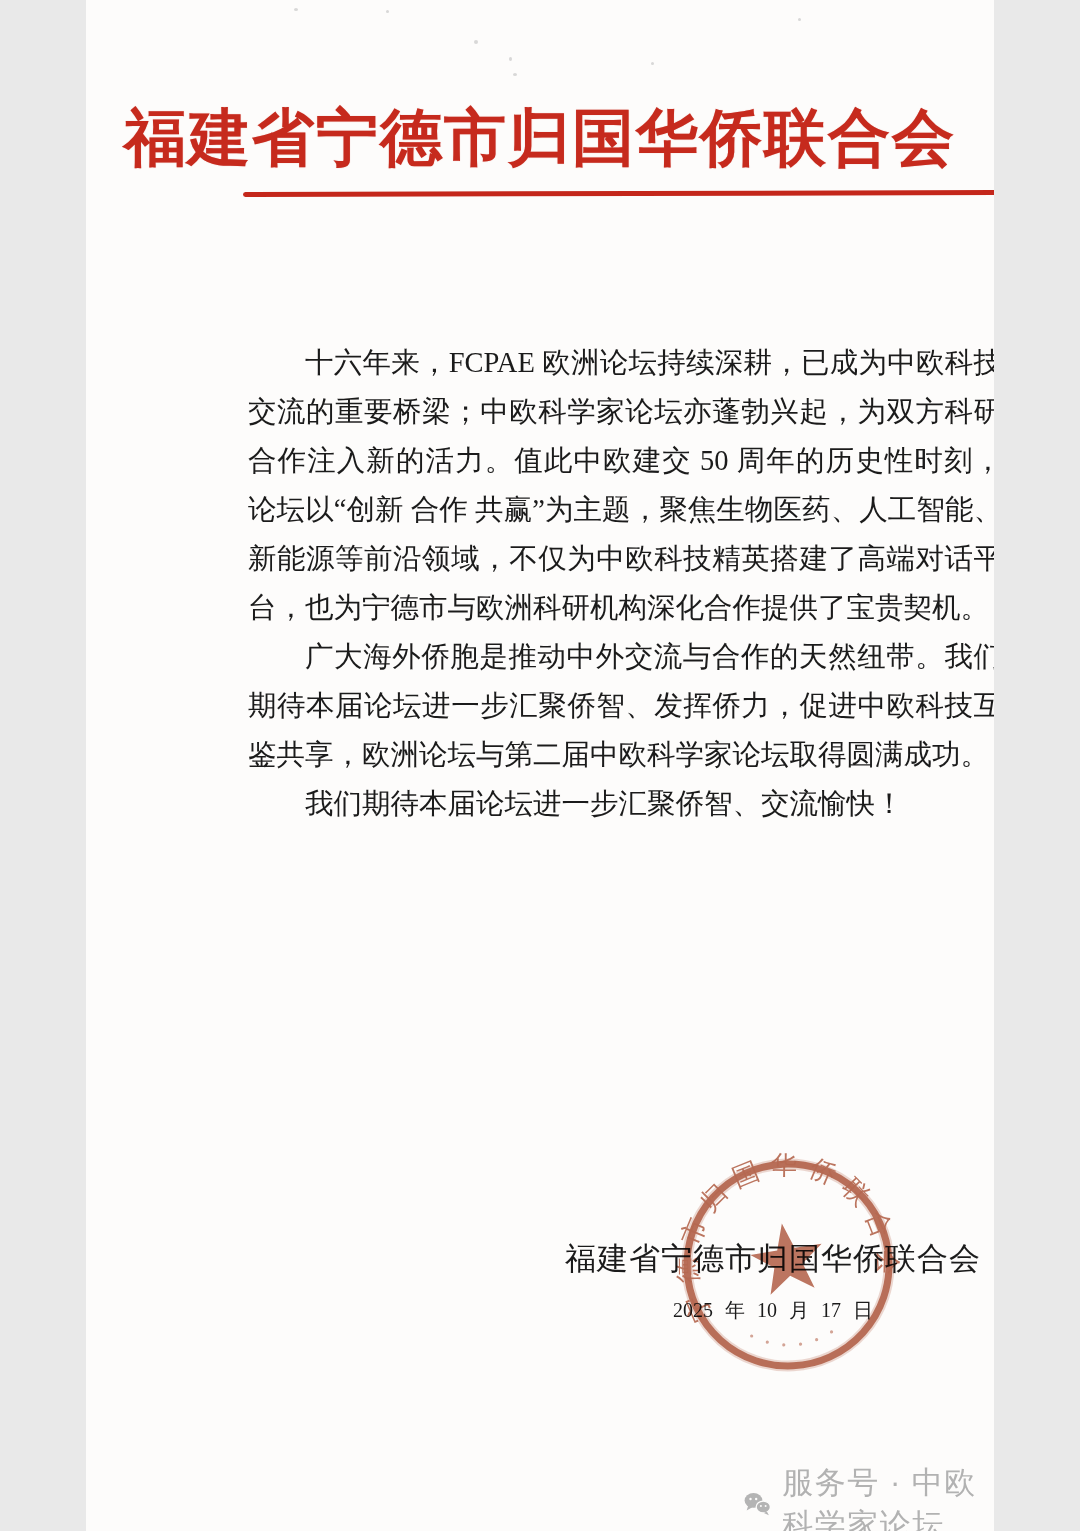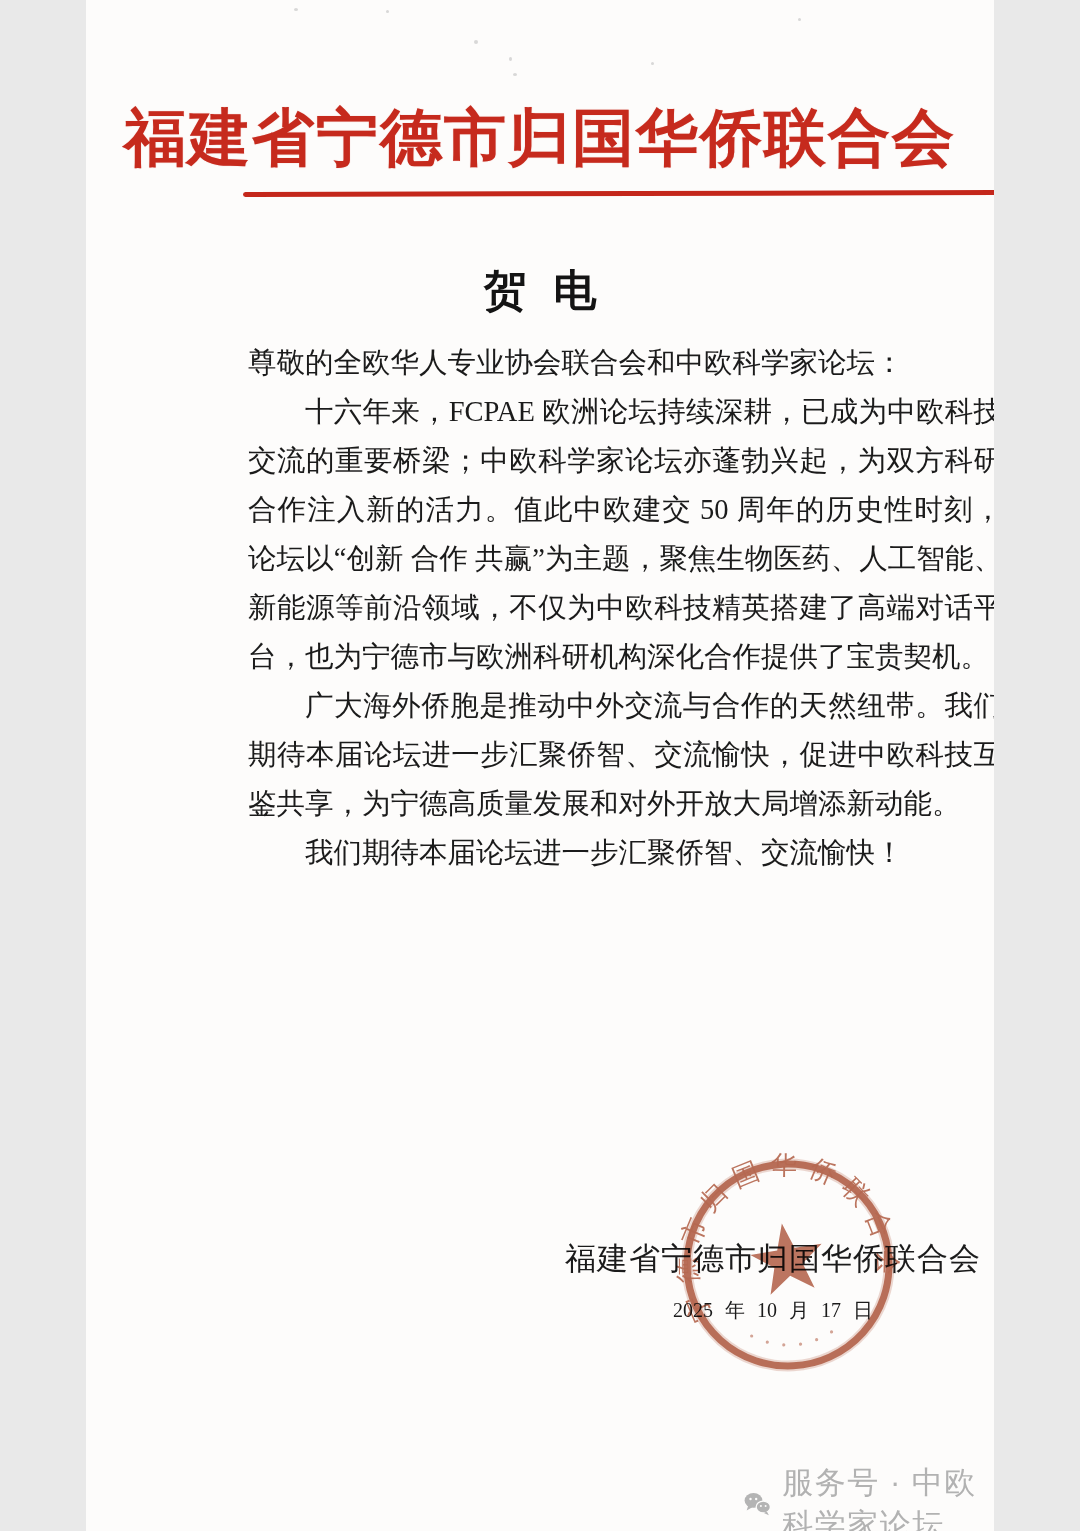--- a/index.html
+++ b/index.html
@@ -111,26 +111,24 @@
   <div class="speck" style="left:423px;top:57px;width:3px;height:4px;"></div>
   <div class="speck" style="left:427px;top:73px;width:4px;height:3px;"></div>
   <div class="speck" style="left:300px;top:10px;width:3px;height:3px;"></div>
   <div class="speck" style="left:208px;top:8px;width:4px;height:3px;"></div>
   <div class="speck" style="left:712px;top:18px;width:3px;height:3px;"></div>
   <div class="speck" style="left:565px;top:62px;width:3px;height:3px;"></div>
 
   <div class="org-header">福建省宁德市归国华侨联合会</div>
   <div class="red-rule"></div>
 
-  <div class="doc-title">贺 电</div>
 
   <div class="body-text">
-    <p class="salutation">尊敬的全欧华人专业协会联合会和中欧科学家论坛：</p>
     <p>十六年来，FCPAE 欧洲论坛持续深耕，已成为中欧科技交流的重要桥梁；中欧科学家论坛亦蓬勃兴起，为双方科研合作注入新的活力。值此中欧建交 50 周年的历史性时刻，论坛以“创新 合作 共赢”为主题，聚焦生物医药、人工智能、新能源等前沿领域，不仅为中欧科技精英搭建了高端对话平台，也为宁德市与欧洲科研机构深化合作提供了宝贵契机。</p>
-    <p>广大海外侨胞是推动中外交流与合作的天然纽带。我们期待本届论坛进一步汇聚侨智、交流愉快，促进中欧科技互鉴共享，为宁德高质量发展和对外开放大局增添新动能。</p>
+    <p>广大海外侨胞是推动中外交流与合作的天然纽带。我们期待本届论坛进一步汇聚侨智、发挥侨力，促进中欧科技互鉴共享，欧洲论坛与第二届中欧科学家论坛取得圆满成功。</p>
     <p>我们期待本届论坛进一步汇聚侨智、交流愉快！</p>
   </div>
 
   <div class="sign-block">
     <div class="sign-org">福建省宁德市归国华侨联合会</div>
     <div class="sign-date">2025 年 10 月 17 日</div>
   </div>
 
   <div class="seal">
     <svg width="226" height="226" viewBox="-113 -113 226 226">

